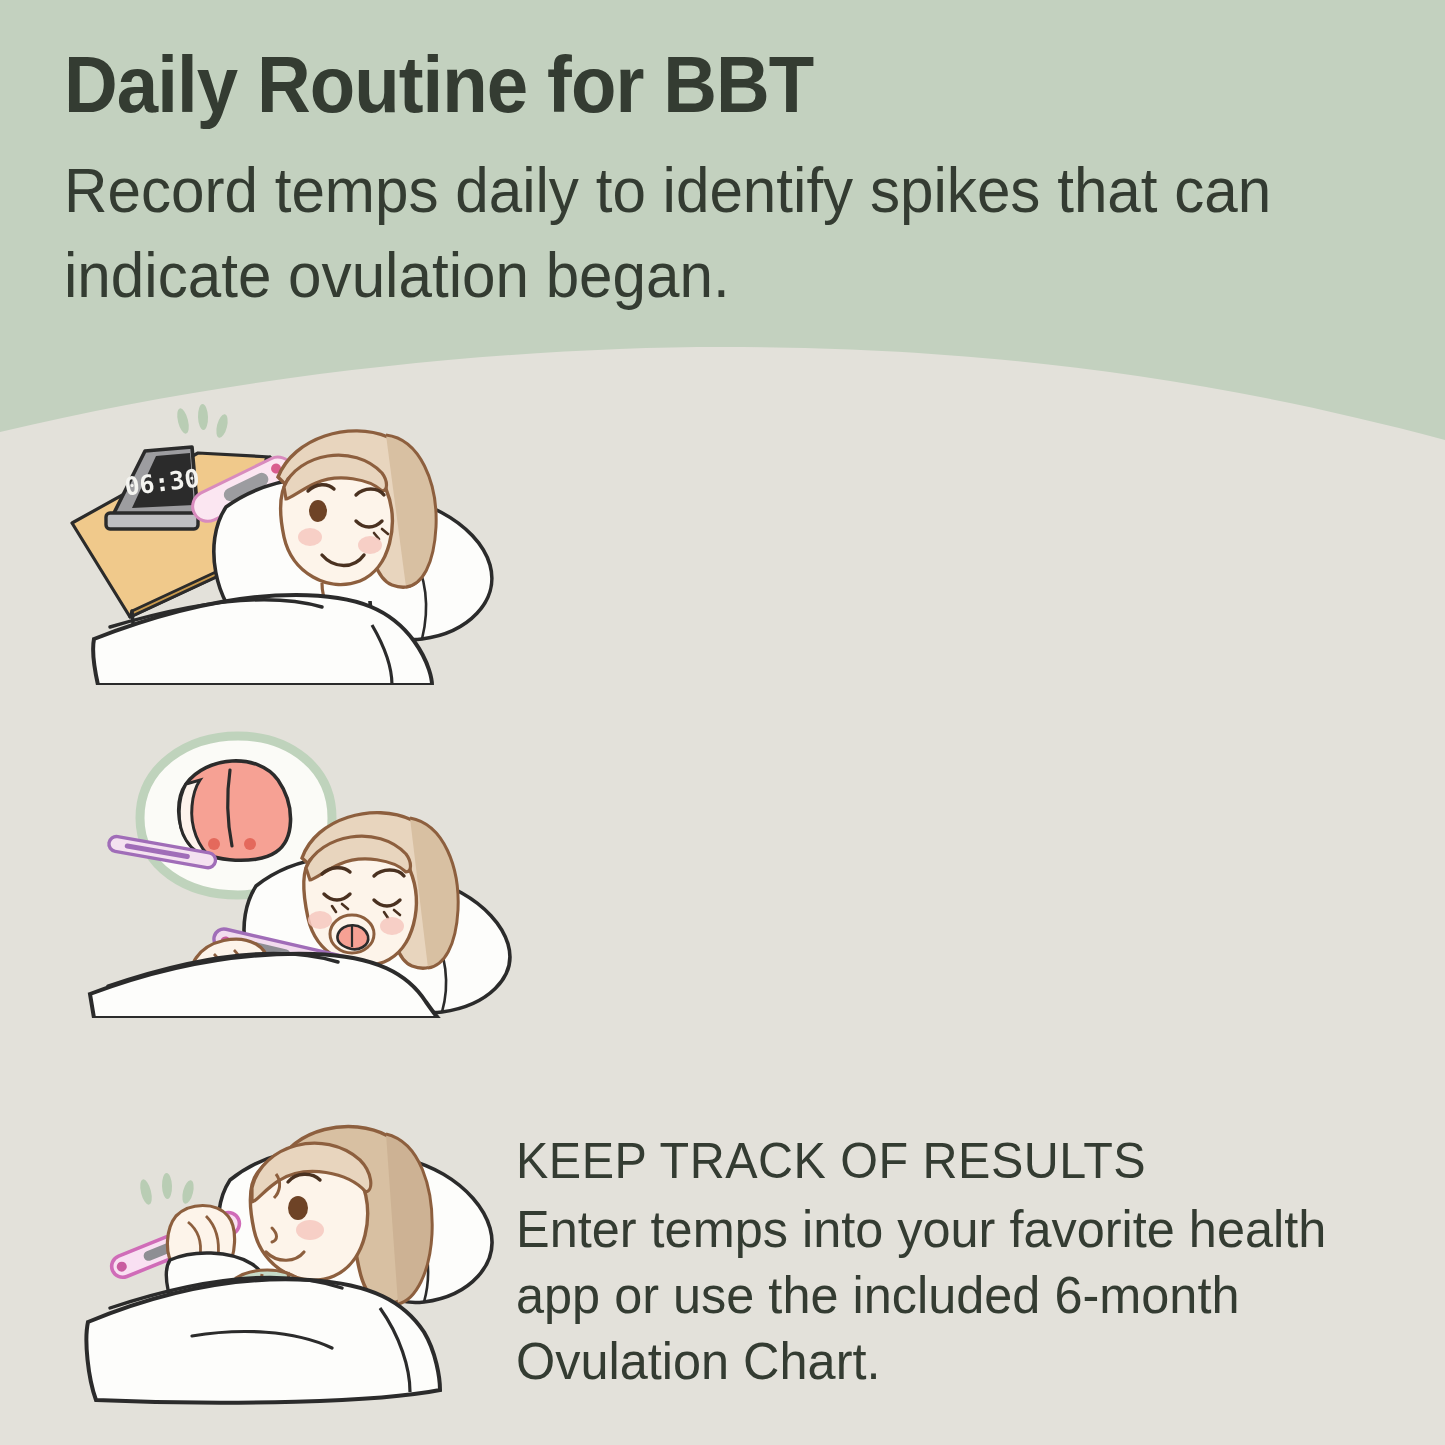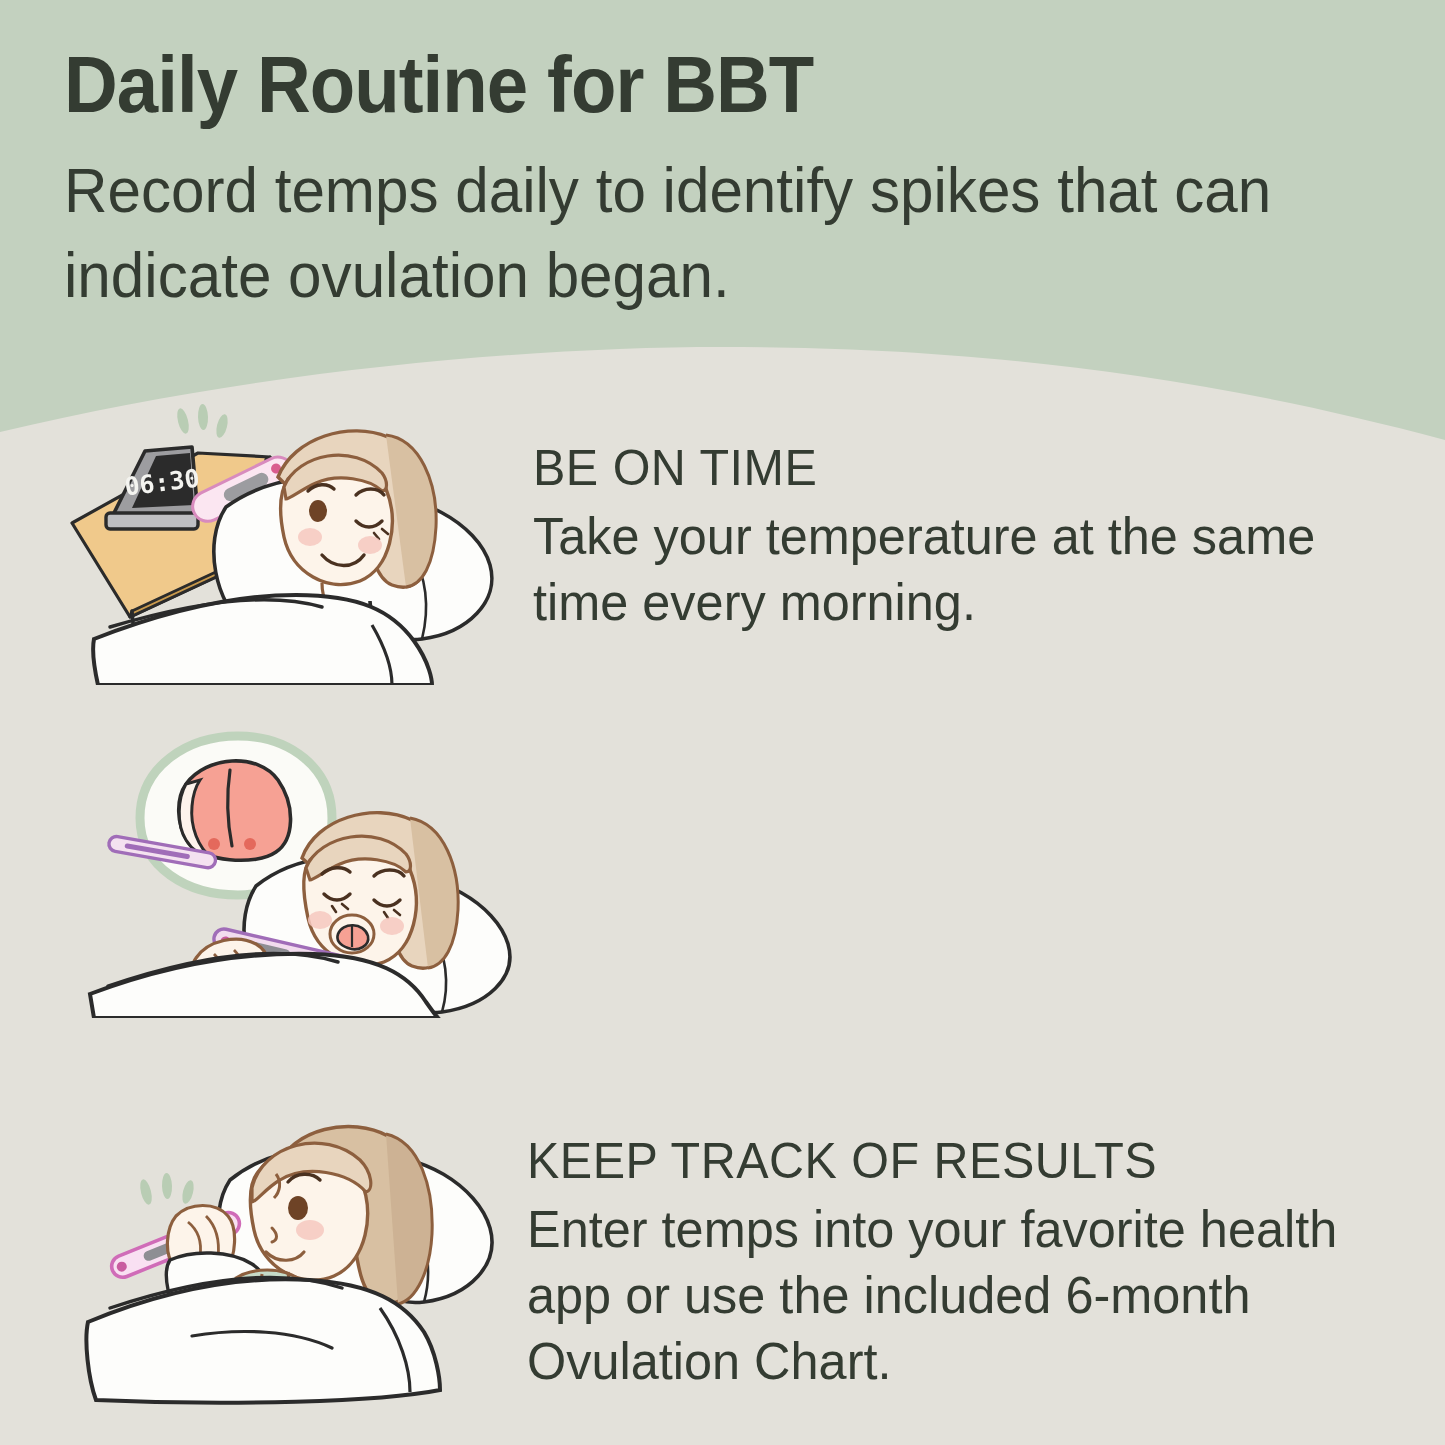--- a/index.html
+++ b/index.html
@@ -143,24 +143,20 @@
         <path d="M228,214 C242,202 268,200 286,212 C294,218 294,246 286,254 L236,256 C226,244 222,222 228,214 Z" fill="#C6DBC8" stroke="#8D5F3E" stroke-width="3.2"></path>
         <path d="M250,212 L244,254" stroke="#8D5F3E" stroke-width="3" fill="none"></path>
         <path d="M276,208 L282,252" stroke="#8D5F3E" stroke-width="3" fill="none"></path>
 
         <path d="M24,244 C96,216 164,200 226,200 C290,200 322,216 344,246 C360,268 362,286 362,290 L28,290 C24,272 22,254 24,244 Z" fill="#FDFDFB" stroke="#2B2B2B" stroke-width="4"></path>
         <path d="M40,232 C120,208 196,196 252,212" fill="none" stroke="#2B2B2B" stroke-width="3.4" stroke-linecap="round"></path>
         <path d="M302,230 C316,254 322,274 322,290" fill="none" stroke="#2B2B2B" stroke-width="3.2"></path>
       </svg>
     </div>
 
-    <div class="row-text" style="left:533px;top:44px;">
-      <div class="kicker">BE ON TIME</div>
-      <div class="body-text" style="margin-top:6px;">Take your temperature at the same time every morning.</div>
-    </div>
   </div>
 
   <div class="row" style="top:728px;height:300px;">
 
     <div class="row-art" style="left:80px;top:0;">
       <svg width="450" height="290" viewBox="0 0 450 290">
 
         <path d="M60,90 C60,38 108,8 158,8 C210,8 252,40 252,90 C252,126 232,152 202,164
                  L214,206 L172,166 C166,167 162,167 158,167 C108,167 60,140 60,90 Z" fill="#FBFBF7" stroke="#BFD3BC" stroke-width="9" stroke-linejoin="round"></path>
 
@@ -273,19 +269,19 @@
         <path d="M208,162 L214,220" stroke="#8D5F3E" stroke-width="3" fill="none"></path>
 
         <path d="M8,212 C90,178 164,166 230,170 C292,174 324,192 344,222 C356,242 360,268 360,280
                  C300,292 150,296 16,290 C8,268 4,230 8,212 Z" fill="#FDFDFB" stroke="#2B2B2B" stroke-width="4"></path>
         <path d="M30,198 C120,168 202,158 262,178" fill="none" stroke="#2B2B2B" stroke-width="3.4" stroke-linecap="round"></path>
         <path d="M112,226 C160,218 214,220 252,238" fill="none" stroke="#2B2B2B" stroke-width="3.2" stroke-linecap="round"></path>
         <path d="M300,198 C320,226 330,258 330,282" fill="none" stroke="#2B2B2B" stroke-width="3.2"></path>
       </svg>
     </div>
 
-    <div class="row-text" style="left:527px;top:22px;">
+    <div class="row-text" style="left:516px;top:22px;">
       <div class="kicker">KEEP TRACK OF RESULTS</div>
       <div class="body-text" style="margin-top:6px;">Enter temps into your favorite health app or use the included 6-month Ovulation Chart.</div>
     </div>
   </div>
 
 </div>
 
 </body></html>

